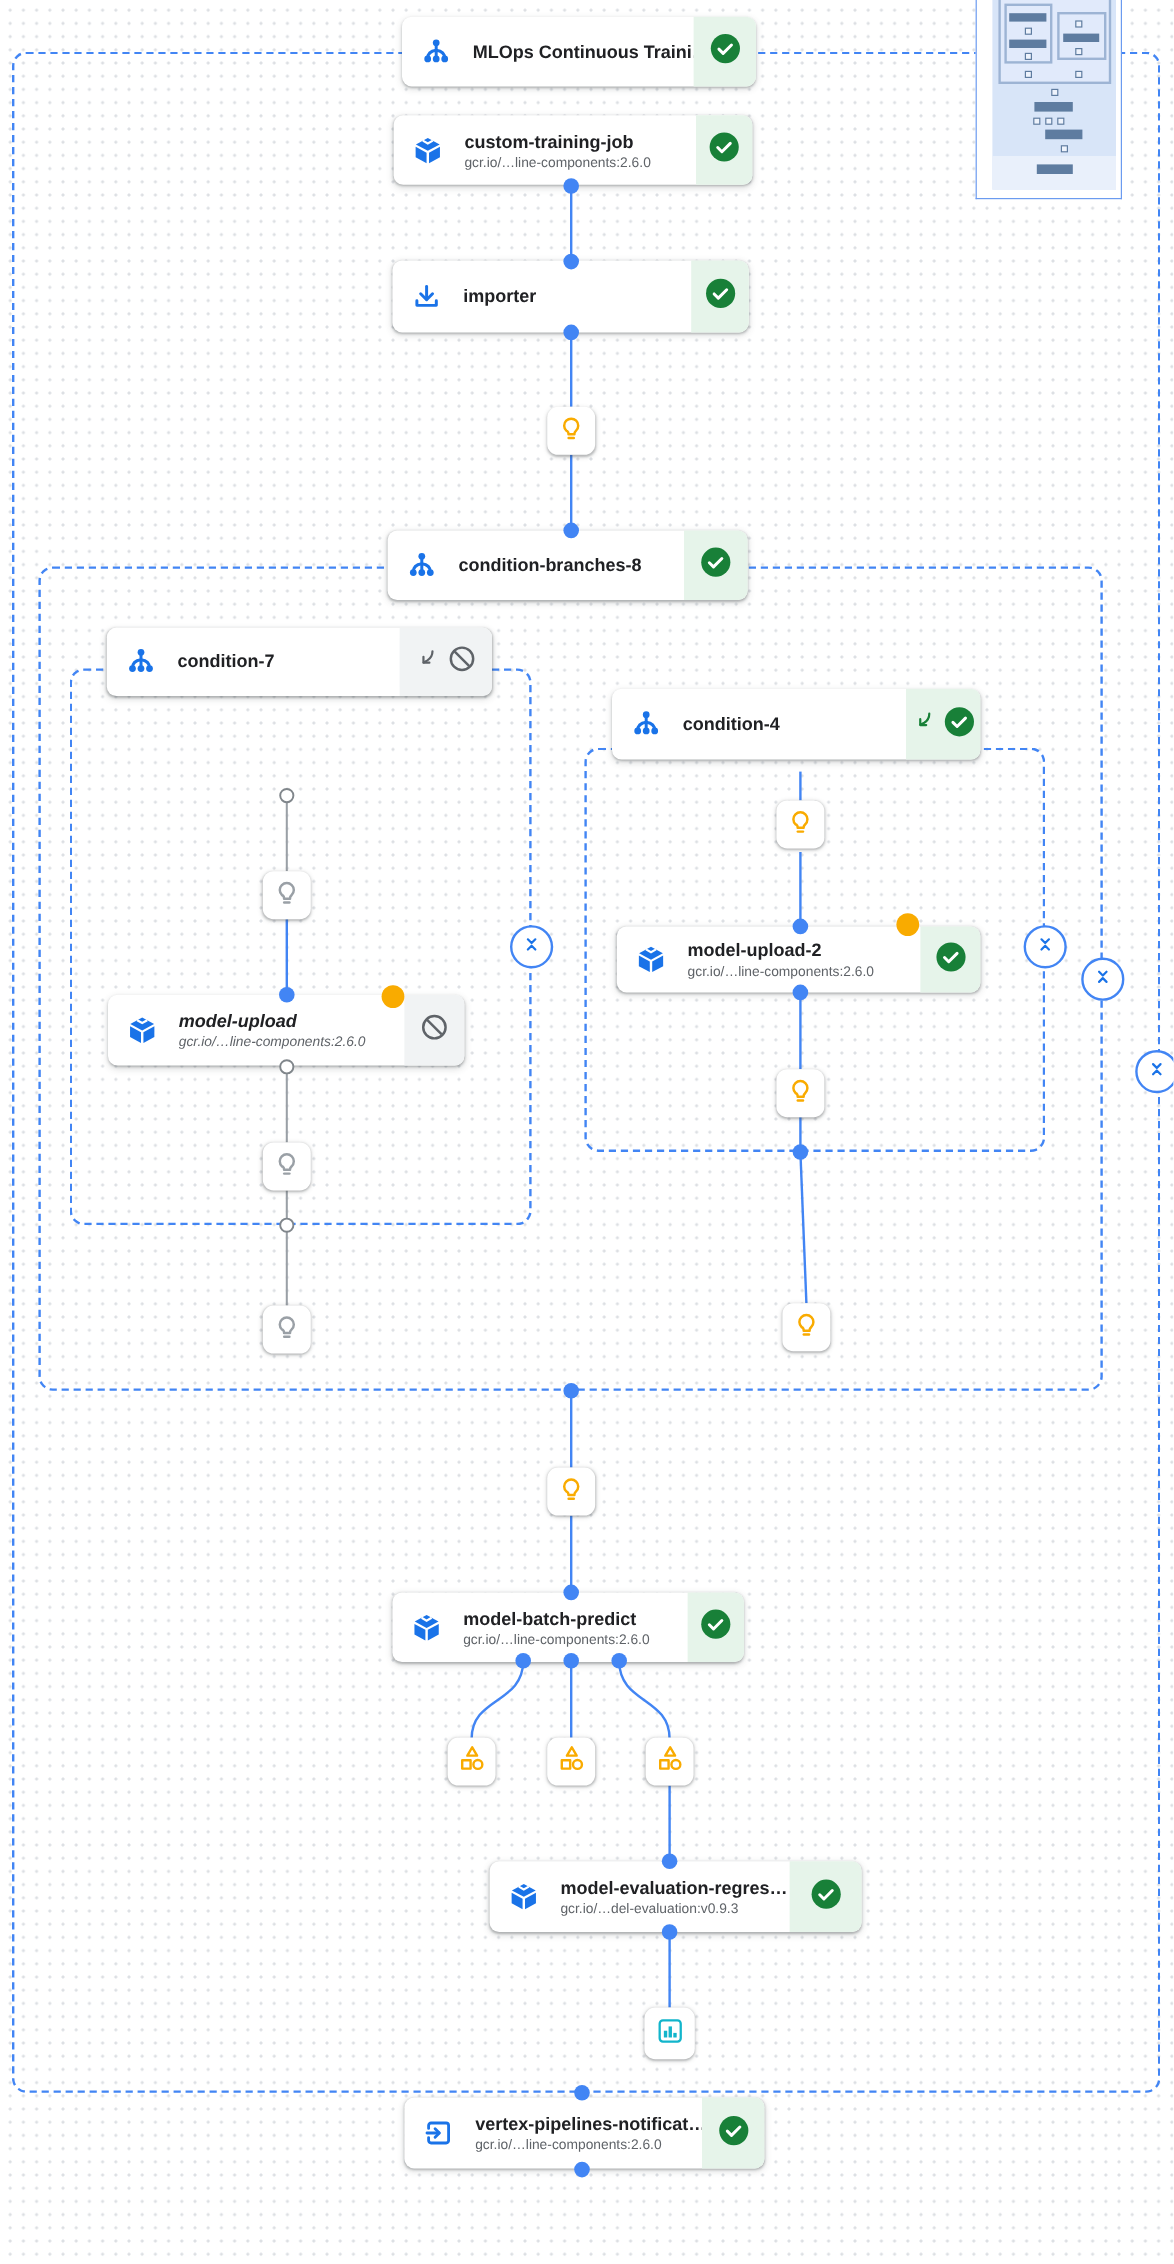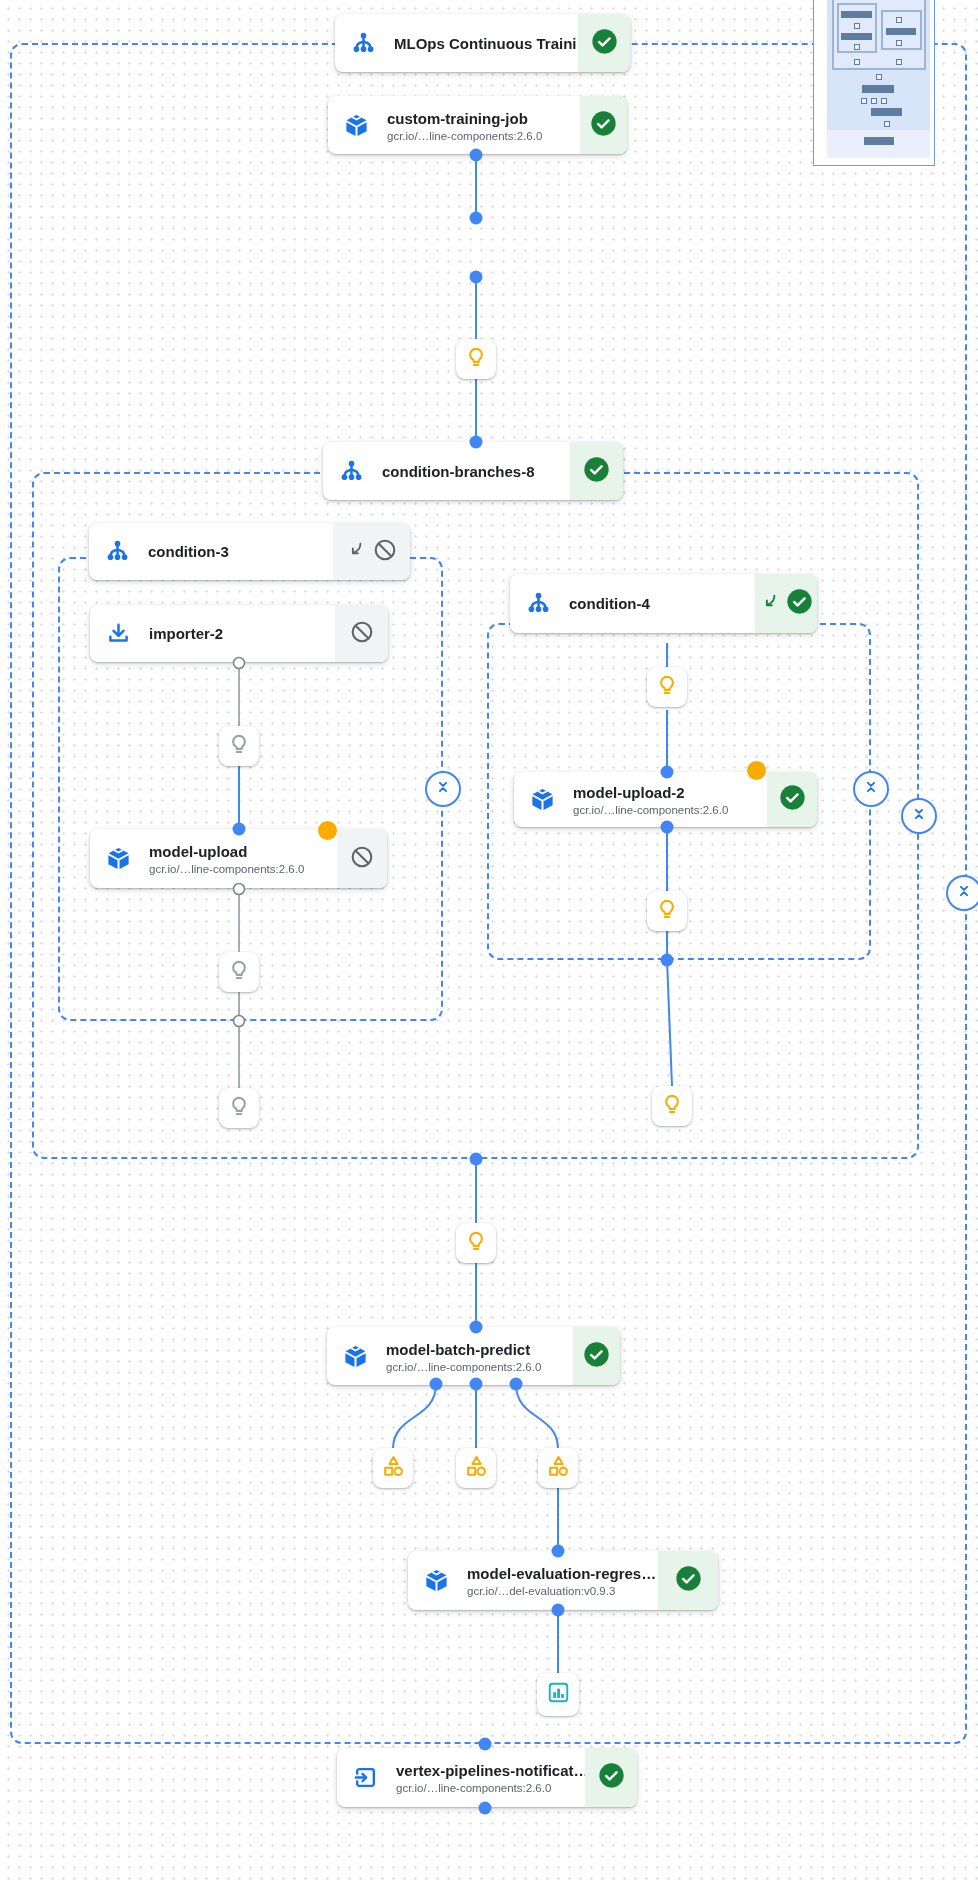--- a/index.html
+++ b/index.html
@@ -219,20 +219,40 @@
       <div class="nsub">gcr.io/…line-components:2.6.0</div>
     </div>
     <div class="nstatus green" style="width:47px;">
       <span><svg width="27" height="27" viewBox="0 0 24 24">
             <circle cx="12" cy="12" r="10.8" fill="#188038"></circle>
             <path d="M7.2 12.4l3.1 3.1 6.2-6.2" stroke="#fff" stroke-width="2.2" fill="none" stroke-linecap="round" stroke-linejoin="round"></path>
           </svg></span>
     </div>
   </div>
 
+  <div class="node" style="left:327px;top:217px;width:297px;height:60px;">
+    <span class="nicon">
+        <svg width="27" height="27" viewBox="0 0 24 24">
+          <g stroke="#1a73e8" stroke-width="2.2" fill="none" stroke-linecap="round" stroke-linejoin="round">
+            <path d="M12 4.2V13.6"></path>
+            <path d="M7.6 9.6 12 14l4.4-4.4"></path>
+            <path d="M4.8 14.8v3.4h14.4v-3.4"></path>
+          </g>
+        </svg>
+      </span>
+    <div class="ntext">
+        <div class="ntitle">importer</div>
+      </div>
+    <div class="nstatus green" style="width:48px;">
+      <span><svg width="27" height="27" viewBox="0 0 24 24">
+            <circle cx="12" cy="12" r="10.8" fill="#188038"></circle>
+            <path d="M7.2 12.4l3.1 3.1 6.2-6.2" stroke="#fff" stroke-width="2.2" fill="none" stroke-linecap="round" stroke-linejoin="round"></path>
+          </svg></span>
+    </div>
+  </div>
 
   <div class="node" style="left:323px;top:442px;width:300px;height:58px;">
     <span class="nicon">
         <svg width="27" height="27" viewBox="0 0 24 24">
           <g fill="#1a73e8">
             <circle cx="12" cy="5" r="2.5"></circle>
             <circle cx="5.7" cy="17" r="2.5"></circle>
             <circle cx="12" cy="17" r="2.5"></circle>
             <circle cx="18.3" cy="17" r="2.5"></circle>
           </g>
@@ -264,58 +284,38 @@
             <circle cx="18.3" cy="17" r="2.5"></circle>
           </g>
           <g fill="none" stroke="#1a73e8" stroke-width="2.2">
             <path d="M12 6.5V16"></path>
             <path d="M12 10.5c-4.6.6-6.3 2.6-6.3 6"></path>
             <path d="M12 10.5c4.6.6 6.3 2.6 6.3 6"></path>
           </g>
         </svg>
       </span>
     <div class="ntext">
-        <div class="ntitle">condition-3</div>
+        <div class="ntitle">condition-7</div>
       </div>
     <div class="nstatus gray" style="width:77px;">
       <span><svg width="22" height="22" viewBox="0 0 24 24">
             <g fill="none" stroke="#5f6368" stroke-width="2" stroke-linecap="round" stroke-linejoin="round">
               <path d="M16.8 5.2c0 4.4-1.6 6.4-4.6 8.2l-3.4 1.9"></path>
               <path d="M8.6 10.2v5.3h5.4"></path>
             </g>
           </svg></span>
       <span><svg width="26" height="26" viewBox="0 0 24 24">
             <circle cx="12" cy="12" r="8.6" fill="none" stroke="#5f6368" stroke-width="1.9"></circle>
             <path d="M6.4 6.4 17.6 17.6" stroke="#5f6368" stroke-width="1.9"></path>
           </svg></span>
     </div>
   </div>
 
-  <div class="node" style="left:90px;top:605px;width:298px;height:57px;">
-    <span class="nicon">
-        <svg width="27" height="27" viewBox="0 0 24 24">
-          <g stroke="#1a73e8" stroke-width="2.2" fill="none" stroke-linecap="round" stroke-linejoin="round">
-            <path d="M12 4.2V13.6"></path>
-            <path d="M7.6 9.6 12 14l4.4-4.4"></path>
-            <path d="M4.8 14.8v3.4h14.4v-3.4"></path>
-          </g>
-        </svg>
-      </span>
-    <div class="ntext">
-        <div class="ntitle">importer-2</div>
-      </div>
-    <div class="nstatus gray" style="width:53px;">
-      <span><svg width="26" height="26" viewBox="0 0 24 24">
-            <circle cx="12" cy="12" r="8.6" fill="none" stroke="#5f6368" stroke-width="1.9"></circle>
-            <path d="M6.4 6.4 17.6 17.6" stroke="#5f6368" stroke-width="1.9"></path>
-          </svg></span>
-    </div>
-  </div>
-
-  <div class="node" style="left:90px;top:829px;width:297px;height:59px;">
+
+  <div class="node" style="left:90px;top:829px;width:297px;height:59px;font-style:italic;">
     <span class="nicon">
         <svg width="27" height="27" viewBox="0 0 24 24">
           <g fill="#1a73e8">
             <polygon points="12,2.6 20.8,7.4 12,12.2 3.2,7.4"></polygon>
             <polygon points="3,9.1 11.1,13.5 11.1,21.4 3,17"></polygon>
             <polygon points="21,9.1 12.9,13.5 12.9,21.4 21,17"></polygon>
           </g>
           <path d="M8.3 4.6 12 6.7 15.7 4.6" stroke="#fff" stroke-width="1.6" fill="none"></path>
         </svg>
       </span>

